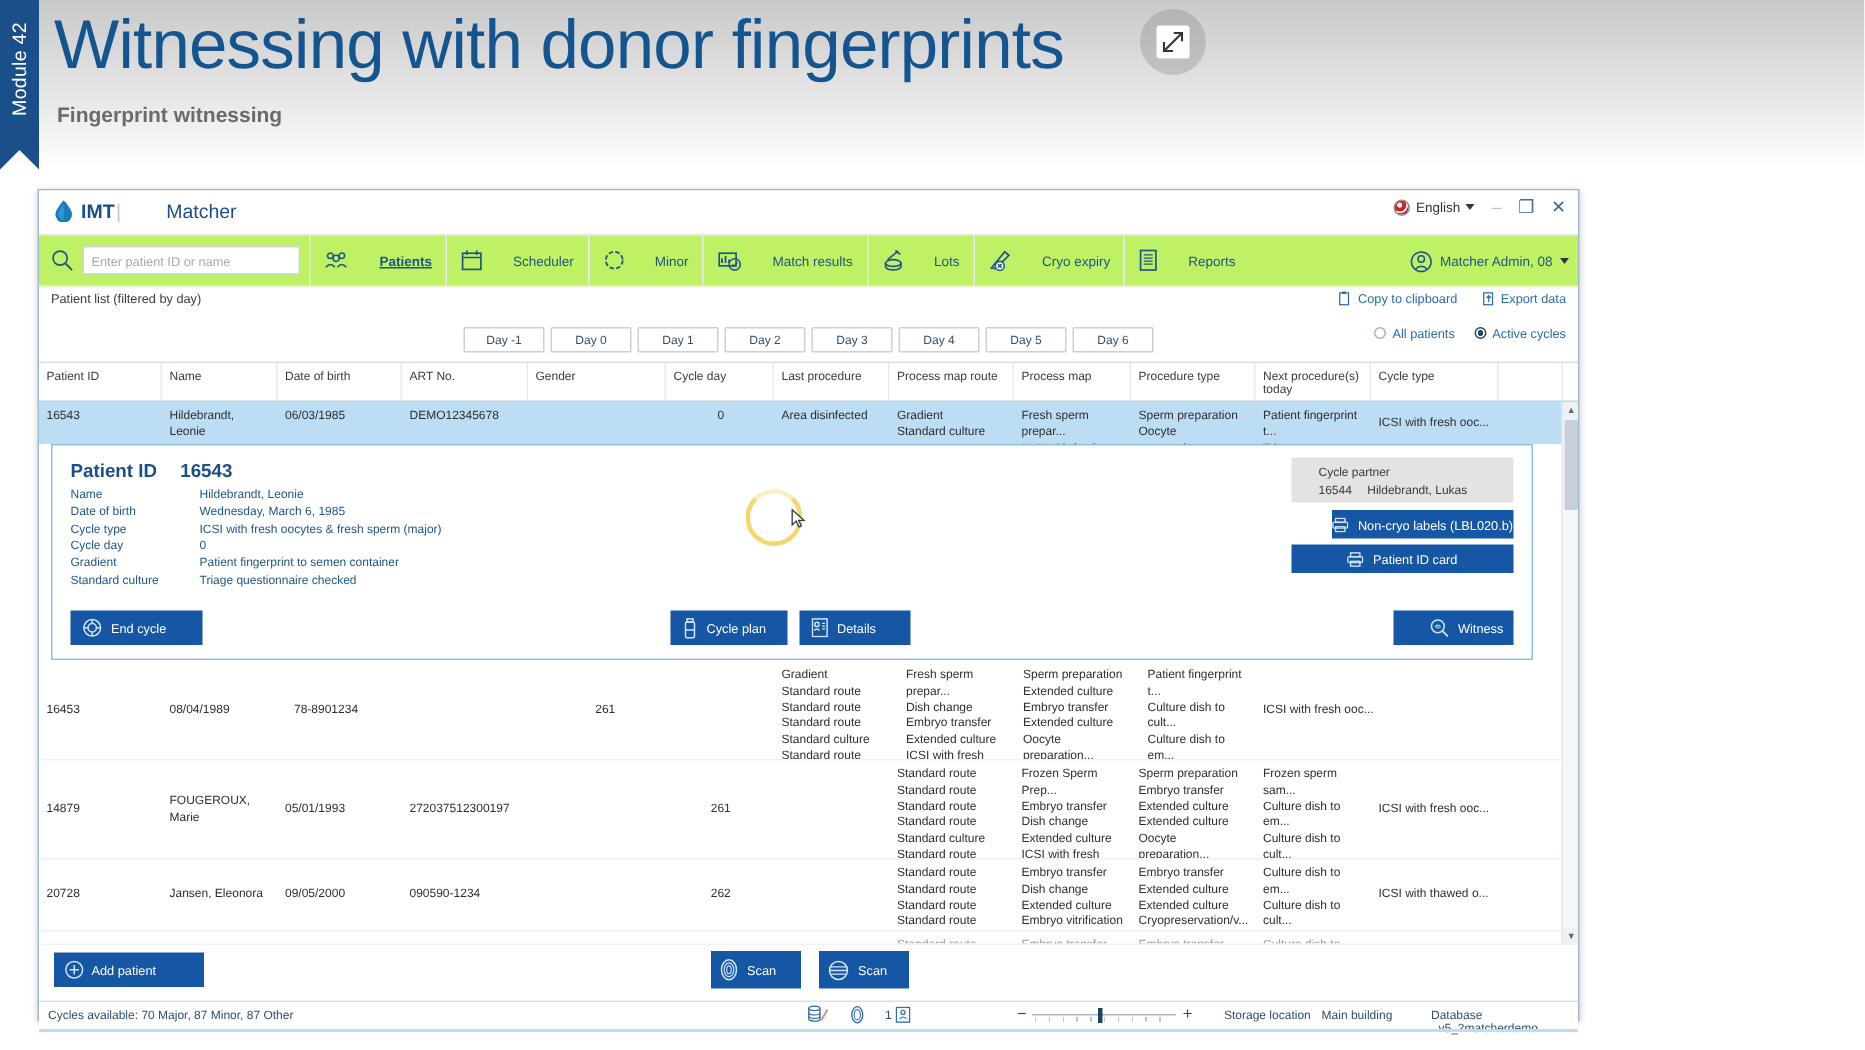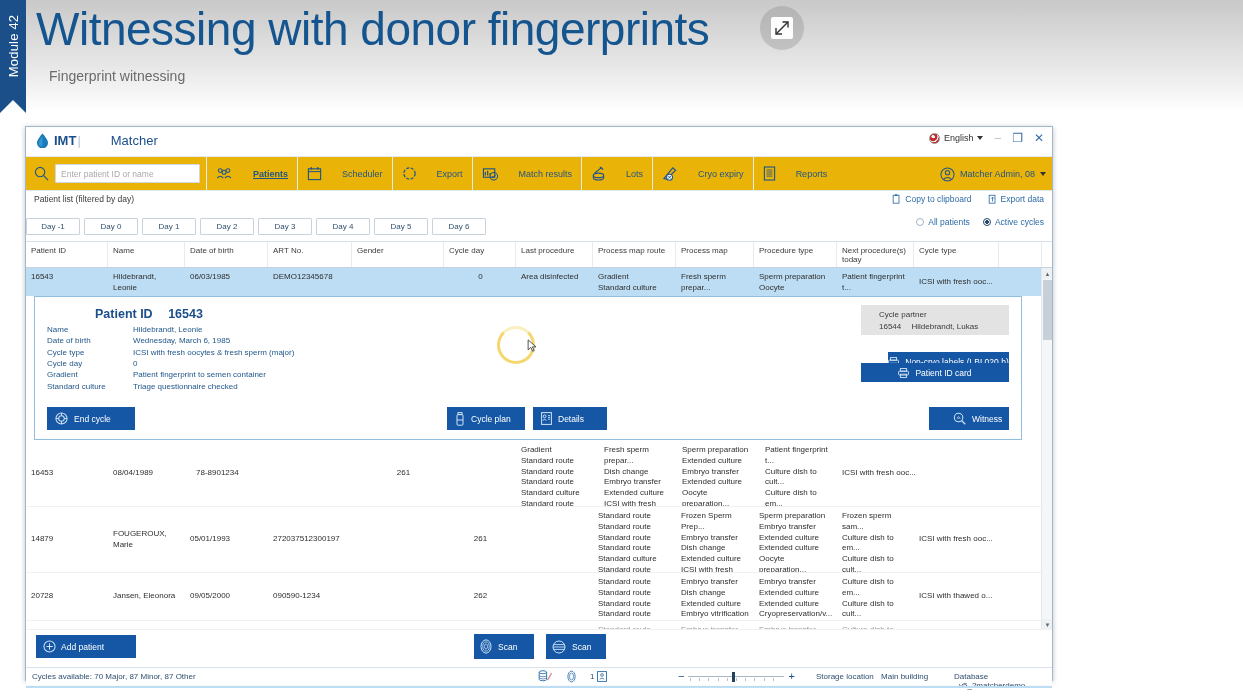--- a/index.html
+++ b/index.html
@@ -27,22 +27,22 @@
   .module-tab .mt-point {
     position: absolute; left: 0; bottom: -13px; width: 0; height: 0;
     border-left: 13px solid #1b4f8a; border-right: 13px solid #1b4f8a;
     border-bottom: 13px solid transparent;
   }
   .slide-title {
     position: absolute; left: 36px; top: 2px;
     font-size: 46px; color: #15558f; font-weight: normal; letter-spacing: -.5px;
   }
   .slide-sub {
-    position: absolute; left: 49px; top: 68px;
-    font-size: 14px; color: #6b6b6b;
+    position: absolute; left: 38px; top: 68px;
+    font-size: 14px; color: #6b6b6b; font-weight: bold;
   }
   .popout-badge {
     position: absolute; left: 760px; top: 6px; width: 44px; height: 44px;
     border-radius: 50%; background: rgba(125,125,125,.30);
   }
   .popout-badge .sq {
     position: absolute; left: 11px; top: 11px; width: 22px; height: 22px;
     background: #fdfdfd; border-radius: 2px;
   }
   .popout-badge .arrow {
@@ -75,21 +75,21 @@
     background: radial-gradient(circle at 35% 30%, #f3f3f3 0 18%, #c32b2b 22% 48%, #e8e8e8 52% 62%, #c32b2b 66% 100%);
     border: 1px solid #9e8b8b;
   }
   .caret { width:0;height:0;border-left:3px solid transparent;border-right:3px solid transparent;border-top:4px solid #333; }
   .winbtn { font-size: 12px; color: #3b6ea5; cursor: pointer; line-height: 1; }
   .winbtn.min { color:#b9c4cd; }
 
   
   .navbar {
     height: 34px; border-bottom: 1px solid #dfe7ee; display: flex; align-items: center;
-    background:#eab308; position: relative;
+    background:#bef264; position: relative;
   }
   .search-wrap { display: flex; align-items: center; padding-left: 8px; gap: 6px; }
   .search-input {
     width: 145px; height: 19px; border: 1px solid #cfd8e0; border-radius: 1px;
     font-size: 8.5px; color: #333; padding: 0 5px; font-family: inherit; outline: none;
     background: #fff;
   }
   .search-input::placeholder { color: #a9a9a9; }
   .nav-items { display: flex; align-items: center; height: 34px; margin-left: 6px; }
   .nav-item {
@@ -104,21 +104,21 @@
     font-size: 9px; color: #1f5589; cursor: pointer;
   }
 
   
   .subbar { height: 20px; position: relative; padding: 3px 8px 0; }
   .subbar .lbl { font-size: 8.5px; color: #3a3a3a; }
   .subbar-right { position: absolute; right: 8px; top: 3px; display: flex; gap: 16px; align-items: center; }
   .link-btn { display: flex; align-items: center; gap: 4px; font-size: 8.5px; color: #2d6ba6; cursor: pointer; }
 
   
-  .daybar { height: 30px; position: relative; display:flex; align-items:center; gap: 4px; }
+  .daybar { height: 30px; position: relative; display:flex; justify-content:center; align-items:center; gap: 4px; }
   .daytab {
     width: 54px; height: 17px; border: 1px solid #c7d2dc; background: #fff;
     display:flex; align-items:center; justify-content:center; font-size: 8px; color: #30506d;
     border-radius: 1px; cursor: pointer;
   }
   .radio-group { position: absolute; right: 8px; top: 6px; display: flex; gap: 13px; align-items: center; }
   .radio { display: flex; align-items: center; gap: 4px; font-size: 8.5px; color: #2d6ba6; cursor: pointer; }
   .radio .dot { width: 8px; height: 8px; border-radius: 50%; border: 1px solid #9fb4c7; background:#fff; }
   .radio.checked .dot { border-color:#27486a; background: radial-gradient(circle, #27486a 0 45%, #fff 48% 100%); border:1px solid #27486a; }
 
@@ -155,41 +155,41 @@
   .vscroll .arrow-top { top: 0; }
   .vscroll .arrow-bot { bottom: 0; }
   .vscroll .thumb { position:absolute; left:1px; top: 12px; width: 9px; height: 60px; background:#c7d0d8; border-radius:1px; cursor:pointer;}
 
   
   .detail {
     position: absolute; left: 8px; top: 0; width: 988px;
     background: #ffffff; border: 1px solid #8fbfe0;
     padding: 10px 12px 8px 12px; height: 144px;
   }
-  .detail-title { font-size: 12.5px; color: #1b4f8a; font-weight: bold; margin-bottom: 3px; margin-left: 48px; }
+  .detail-title { font-size: 12.5px; color: #1b4f8a; font-weight: bold; margin-bottom: 3px; }
   .detail-title .pid { margin-left: 12px; }
   .kv { display: flex; font-size: 8px; color: #1f5589; line-height: 1.42; }
   .kv .k { width: 86px; flex: 0 0 86px; }
   .kv .v { color: #1f5589; }
   .spinner {
     position: absolute; left: 462px; top: 29px; width: 38px; height: 38px;
     border-radius: 50%; border: 3px solid #f5d76e; border-top-color: #fbefc0;
   }
   .cursor { position: absolute; left: 492px; top: 42px; width: 11px; height: 14px; }
 
   .partner-box {
     position: absolute; right: 12px; top: 8px; width: 148px; height: 30px;
     background: #e3e3e3; font-size: 8px; color: #3a3a3a; padding: 4px 0 0 18px; line-height: 1.45;
   }
   .btn {
     display: flex; align-items: center; justify-content: center; gap: 6px;
     background: #1557a5; color: #fff; font-size: 8.5px; cursor: pointer;
     border: none; font-family: inherit;
   }
-  .btn-noncryo { position: absolute; right: 12px; top: 43px; width: 121px; height: 19px; margin-top: 12px; }
+  .btn-noncryo { position: absolute; right: 12px; top: 43px; width: 121px; height: 19px; }
   .btn-idcard  { position: absolute; right: 12px; top: 66px; width: 148px; height: 19px; }
   .btn-endcycle{ position: absolute; left: 12px; bottom: 9px; width: 88px; height: 23px; justify-content:flex-start; padding-left:8px; }
   .btn-cycleplan{position: absolute; left: 412px; bottom: 9px; width: 78px; height: 23px; justify-content:flex-start; padding-left:8px;}
   .btn-details { position: absolute; left: 498px; bottom: 9px; width: 74px; height: 23px; justify-content:flex-start; padding-left:8px;}
   .btn-witness { position: absolute; right: 12px; bottom: 9px; width: 80px; height: 23px; justify-content:flex-start; padding-left:24px;}
 
   
   .footer { height: 38px; position: relative; background: #fff; border-top: 1px solid #eef2f5;}
   .btn-addpatient {
     position: absolute; left: 10px; top: 5px; width: 100px; height: 23px;
@@ -288,21 +288,21 @@
           <rect x="1.5" y="3" width="13" height="11.5" fill="none" stroke="#1f5589" stroke-width="1.2"></rect>
           <path d="M1.5 6 H14.5" stroke="#1f5589" stroke-width="1.1"></path>
           <path d="M4.5 1 V4 M11.5 1 V4" stroke="#1f5589" stroke-width="1.3"></path>
         </svg>
         <span class="nav-lbl">Scheduler</span>
       </div>
       <div class="nav-item">
         <svg width="15" height="15" viewBox="0 0 16 16">
           <circle cx="8" cy="8" r="6" fill="none" stroke="#1f5589" stroke-width="1.3" stroke-dasharray="3.2 1.6"></circle>
         </svg>
-        <span class="nav-lbl">Export</span>
+        <span class="nav-lbl">Minor</span>
       </div>
       <div class="nav-item">
         <svg width="17" height="15" viewBox="0 0 18 16">
           <rect x="1.5" y="3" width="12" height="9" fill="none" stroke="#1f5589" stroke-width="1.2"></rect>
           <path d="M3.5 10 V6.5 M6 10 V5 M8.5 10 V7.5" stroke="#1f5589" stroke-width="1.3"></path>
           <circle cx="12.5" cy="11" r="4" fill="none" stroke="#1f5589" stroke-width="1.1"></circle>
           <path d="M10.8 11 L12 12.3 L14.4 9.6" fill="none" stroke="#1f5589" stroke-width="1.1"></path>
         </svg>
         <span class="nav-lbl">Match results</span>
       </div>

